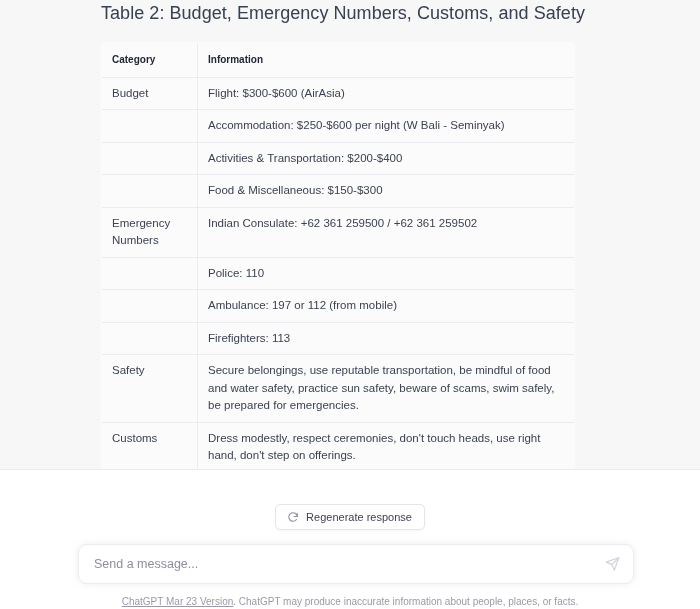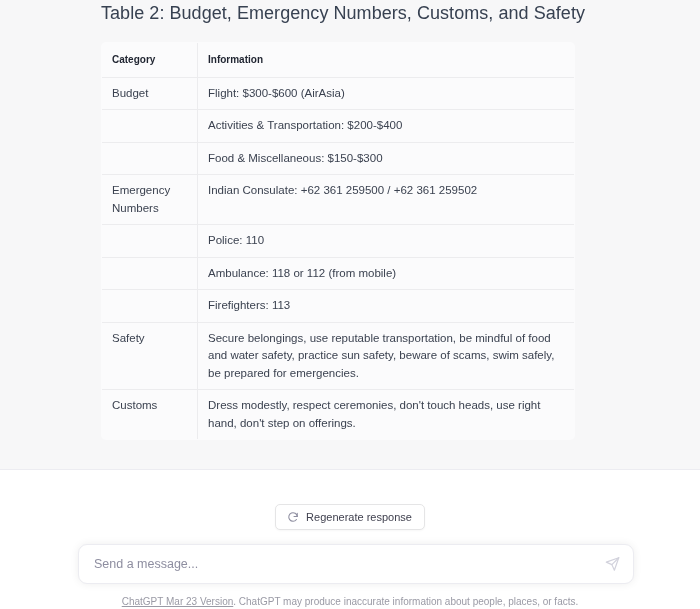--- a/index.html
+++ b/index.html
@@ -187,37 +187,41 @@
               <th>Information</th>
             </tr>
           </thead>
           <tbody>
             <tr>
               <td class="cat-cell">Budget</td>
               <td>Flight: $300-$600 (AirAsia)</td>
             </tr>
             <tr>
               <td class="cat-cell empty-cell"></td>
+              <td>Accommodation: $250-$600 per night (W Bali - Seminyak)</td>
+            </tr>
+            <tr>
+              <td class="cat-cell empty-cell"></td>
               <td>Activities &amp; Transportation: $200-$400</td>
             </tr>
             <tr>
               <td class="cat-cell empty-cell"></td>
               <td>Food &amp; Miscellaneous: $150-$300</td>
             </tr>
             <tr>
               <td class="cat-cell">Emergency Numbers</td>
               <td>Indian Consulate: +62 361 259500 / +62 361 259502</td>
             </tr>
             <tr>
               <td class="cat-cell empty-cell"></td>
               <td>Police: 110</td>
             </tr>
             <tr>
               <td class="cat-cell empty-cell"></td>
-              <td>Ambulance: 118 or 112 (from mobile)</td>
+              <td>Ambulance: 197 or 112 (from mobile)</td>
             </tr>
             <tr>
               <td class="cat-cell empty-cell"></td>
               <td>Firefighters: 113</td>
             </tr>
             <tr>
               <td class="cat-cell">Safety</td>
               <td>Secure belongings, use reputable transportation, be mindful of food and water safety, practice sun safety, beware of scams, swim safely, be prepared for emergencies.</td>
             </tr>
             <tr>

